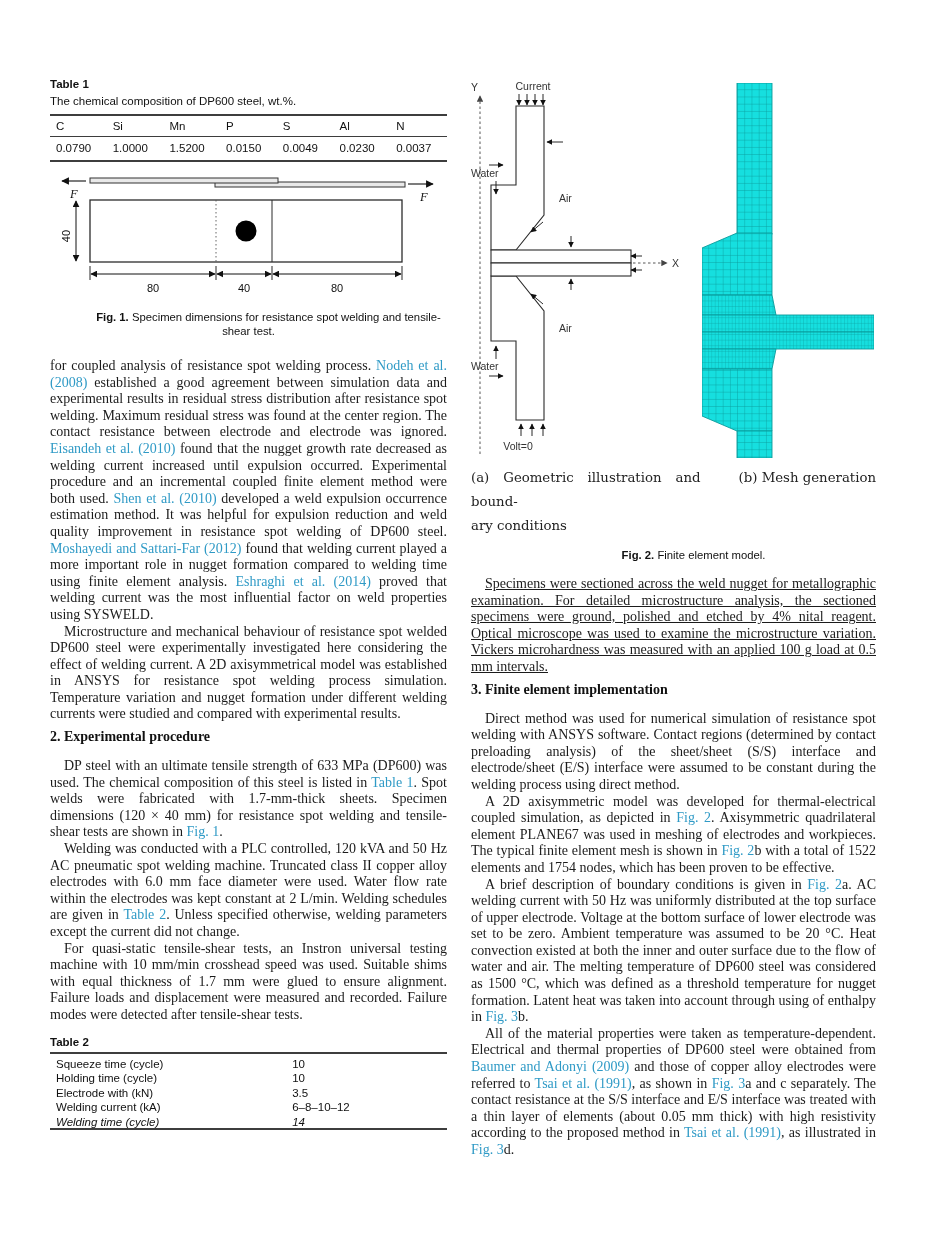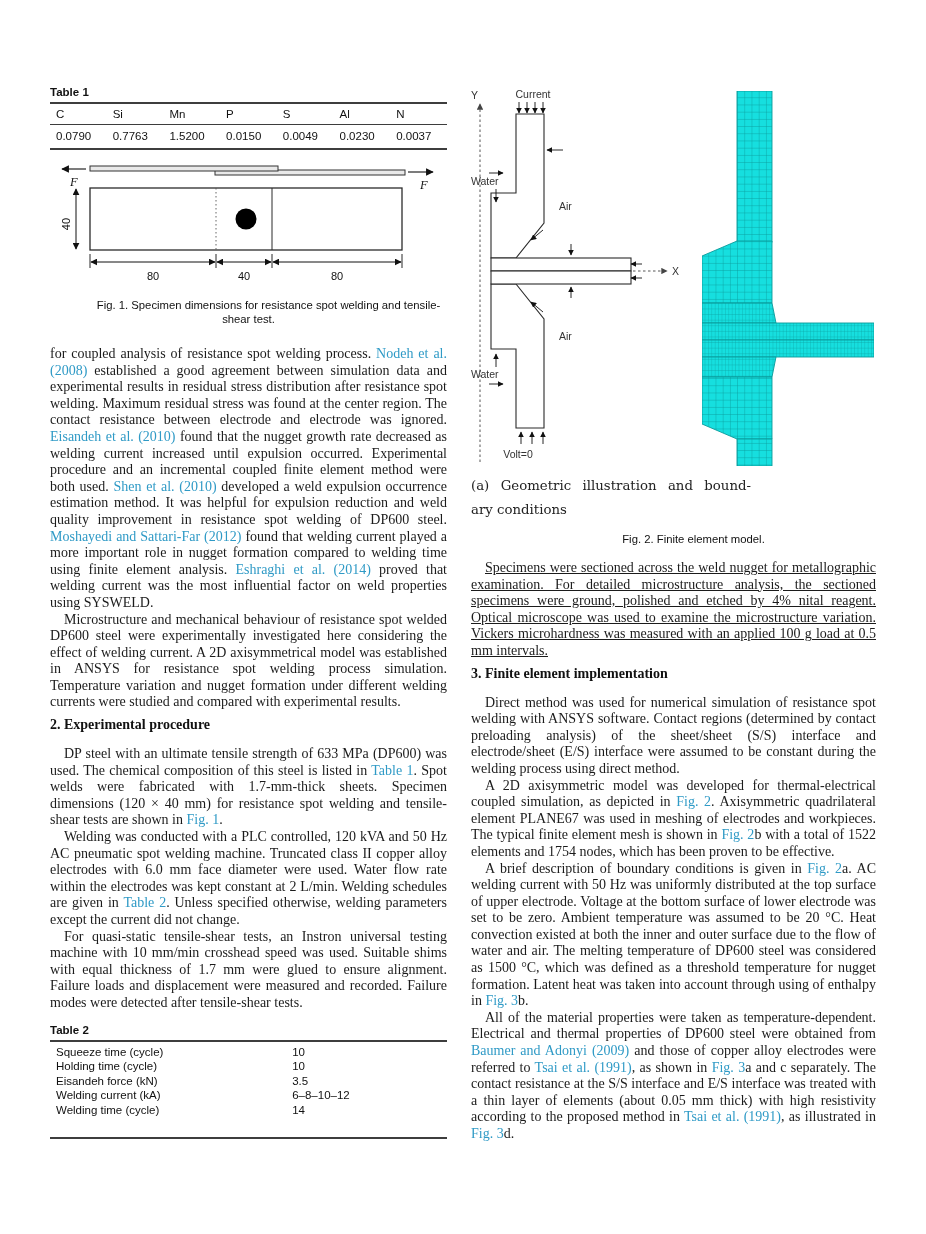--- a/index.html
+++ b/index.html
@@ -5,43 +5,43 @@
   html,body { margin:0; padding:0; background:#ffffff; }
   .page { width:926px; height:1234px; position:relative; overflow:hidden; background:#fff;
           font-family:"Liberation Serif",serif; color:var(--text,#1b1b1b); }
 
   
   .header { position:absolute; top:51px; left:50px; right:50px; height:15px; }
   .pagenum { position:absolute; left:0; top:0; font-size:11.8px; color:#222; }
   .rhead { display:block; text-align:center; font-style:italic; font-size:11.8px; color:#222; }
 
   
-  .cols { position:absolute; top:86px; left:50px; display:flex; gap:24px; }
+  .cols { position:absolute; top:78px; left:50px; display:flex; gap:24px; }
   .col-l { width:397px; }
   .col-r { width:405px; }
 
   
   .tlabel { font:bold 11.5px/13px "Liberation Sans",sans-serif; color:#111; margin:0 0 3px 0; }
   .tcap   { font:11.5px/14px "Liberation Sans",sans-serif; color:#111; margin:0 0 6px 0; }
   table.rules { width:100%; border-collapse:collapse; table-layout:fixed;
                 font-family:"Liberation Sans",sans-serif; font-size:11.5px; color:#111;
                 border-top:2px solid var(--rule,#3d3d3d); border-bottom:2px solid var(--rule,#3d3d3d); }
   .t1 thead tr { border-bottom:1px solid var(--rule,#3d3d3d); }
   .t1 th { font-weight:normal; text-align:left; padding:4px 0 4px 6px; }
   .t1 td { text-align:left; padding:5px 0 6px 6px; }
   .t2 td { text-align:left; padding:1px 0 1.5px 6px; }
   .t2 td.val { padding-left:0; }
   .t2 tr:first-child td { padding-top:4px; }
-  .t2 tr:last-child td  { padding-bottom:21px; }
+  .t2 tr:last-child td  { padding-bottom:0;font-style:italic; }
 
   
   figure { margin:0; }
   .fig1 { margin:12px 0 20px 0; }
   .figcap { margin-top:8px; font:11.3px/14px "Liberation Sans",sans-serif; text-align:center; color:#111; }
-  .figcap b { font-weight:normal;padding-left:40px; }
+  .figcap b { font-weight:bold;padding-left:40px; }
   .fig2 { margin:2px 0 0 0; }
   .panels { display:flex; gap:16px; align-items:flex-start; }
   .subcaps { display:flex; margin-top:8px; font:13.3px/24px "DejaVu Serif",serif; color:#222;gap:28px; }
   .subcap-a { width:280px; }
   .subcap-a .l1 { text-align:justify; text-align-last:justify; }
   .subcap-b { margin-left:10px; white-space:nowrap; }
   .fig2 .figcap { margin-top:10px; }
 
   
   .bp { margin:0; font-size:14px; line-height:16.6px; text-align:justify; color:var(--text,#1b1b1b); }
@@ -61,36 +61,37 @@
 
 <div class="page">
 
 
   <div class="cols">
 
     <div class="col-l">
 
       <div>
         <p class="tlabel">Table 1</p>
+        <p class="tcap">The chemical composition of DP600 steel, wt.%.</p>
         <table class="rules t1">
           <thead>
             <tr>
               <th>C</th>
               <th>Si</th>
               <th>Mn</th>
               <th>P</th>
               <th>S</th>
               <th>Al</th>
               <th>N</th>
             </tr>
           </thead>
           <tbody>
             <tr>
               <td>0.0790</td>
-              <td>0.7763</td>
+              <td>1.0000</td>
               <td>1.5200</td>
               <td>0.0150</td>
               <td>0.0049</td>
               <td>0.0230</td>
               <td>0.0037</td>
             </tr>
           </tbody>
         </table>
       </div>
 
@@ -153,21 +154,21 @@
           <tbody>
             <tr>
               <td>Squeeze time (cycle)</td>
               <td class="val">10</td>
             </tr>
             <tr>
               <td>Holding time (cycle)</td>
               <td class="val">10</td>
             </tr>
             <tr>
-              <td>Eisandeh force (kN)</td>
+              <td>Electrode with (kN)</td>
               <td class="val">3.5</td>
             </tr>
             <tr>
               <td>Welding current (kA)</td>
               <td class="val">6–8–10–12</td>
             </tr>
             <tr>
               <td>Welding time (cycle)</td>
               <td class="val">14</td>
             </tr>
@@ -258,20 +259,21 @@
               <rect x="35" y="348" width="35" height="27" fill="url(#mgc)"></rect>
             </g>
           </svg>
         </div>
 
         <div class="subcaps">
           <div class="subcap-a">
             <div class="l1">(a) Geometric illustration and bound-</div>
             <div>ary conditions</div>
           </div>
+          <div class="subcap-b">(b) Mesh generation</div>
         </div>
 
         <figcaption class="figcap">
           <b>Fig. 2.</b>
           <span>Finite element model.</span>
         </figcaption>
       </figure>
 
       <p class="bp ind mt">Specimens were sectioned across the weld nugget for metallographic examination. For detailed microstructure analysis, the sectioned specimens were ground, polished and etched by 4% nital reagent. Optical microscope was used to examine the microstructure variation. Vickers microhardness was measured with an applied 100 g load at 0.5 mm intervals.</p>
 

